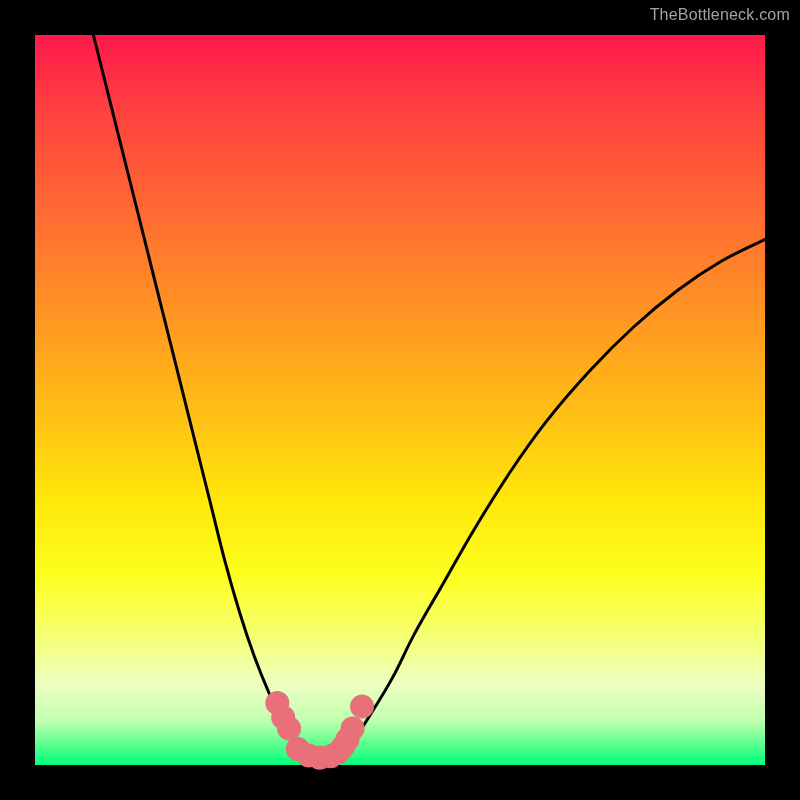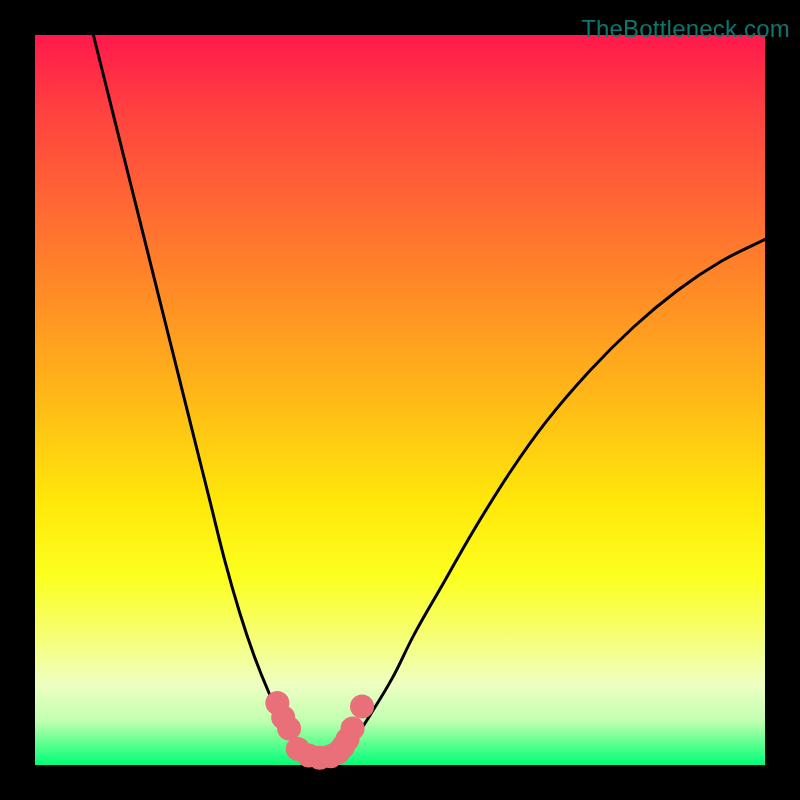--- a/index.html
+++ b/index.html
@@ -36,24 +36,24 @@
       #fcff1e 74%,
       #f6ff70 82%,
       #eeffc2 89%,
       #c0ffb0 94%,
       #60ff90 97%,
       #00ff7a 100%
     );
   }
   .watermark {
     position: absolute;
-    top: 15px;
+    top: 6px;
     right: 10px;
-    color: #0f766e;
-    font-size: 24px;
+    color: #a3a3a3;
+    font-size: 16px;
     font-weight: 500;
     letter-spacing: 0.2px;
     user-select: none;
   }
   svg.curves {
     position: absolute;
     top: 0;
     left: 0;
     width: 730px;
     height: 730px;

